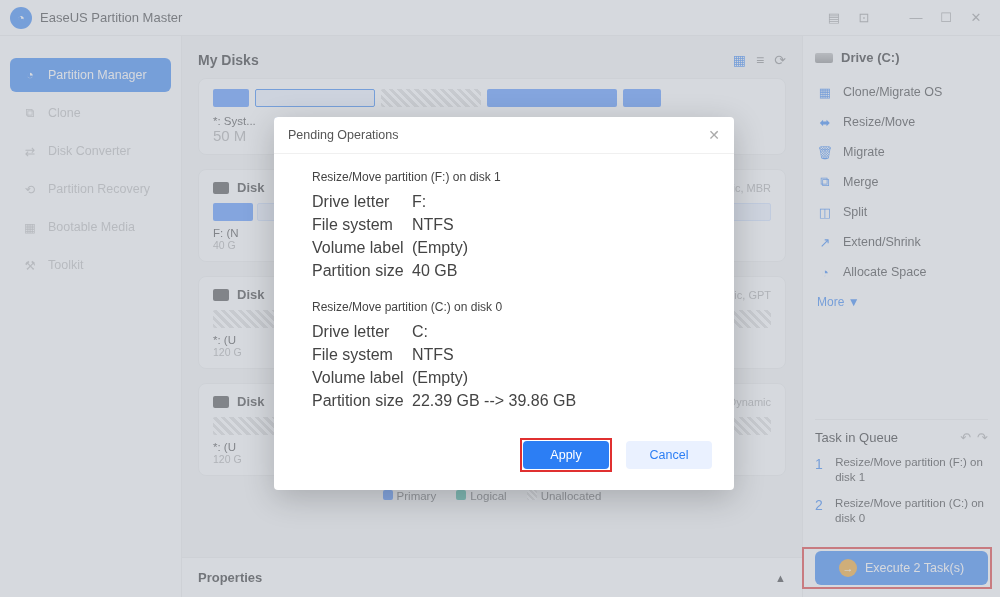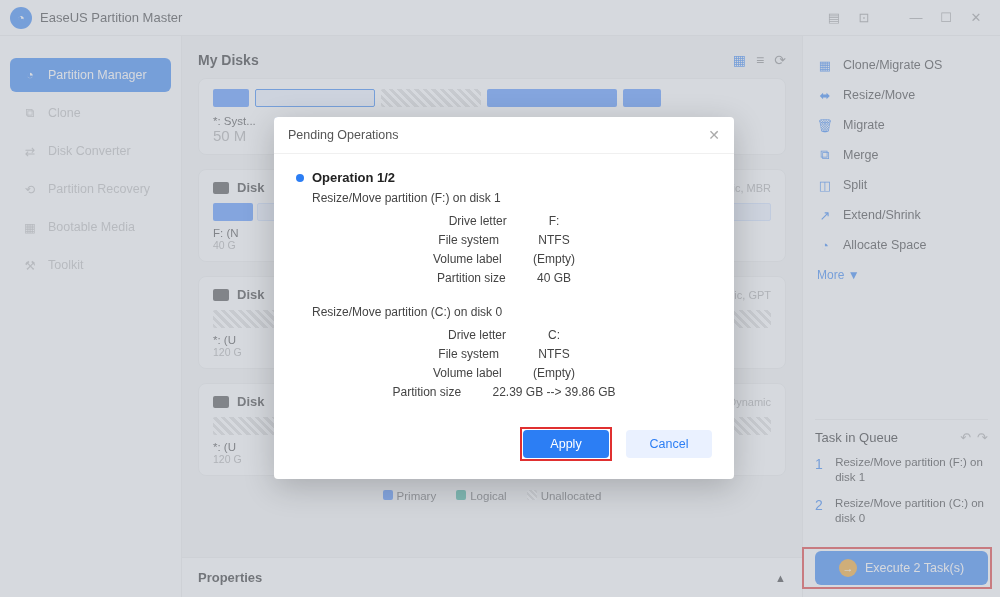--- a/index.html
+++ b/index.html
@@ -73,21 +73,21 @@
 .overlay { position:absolute; inset:0; background:rgba(180,185,195,0.55);}
 .modal { position:absolute; left:274px; top:117px; width:460px; background:#fff; border-radius:4px; box-shadow:0 8px 32px rgba(0,0,0,0.2);}
 .modal .m-hdr { padding:10px 14px; font-size:12.5px; color:#555; border-bottom:1px solid #f0f0f0; display:flex; align-items:center;}
 .modal .m-hdr .spacer{flex:1;}
 .modal .m-hdr .x { color:#aaa; font-size:14px; cursor:pointer;}
 .modal .m-body { padding:16px 22px 18px 22px;}
 .op-block { margin-bottom:18px;}
 .op-title { font-size:13px; font-weight:600; color:#222; display:flex; align-items:center; gap:8px; margin-bottom:6px;}
 .op-title .dot { width:8px; height:8px; border-radius:50%; background:#2c7ef4;}
 .op-desc { font-size:12px; color:#444; margin-left:16px; margin-bottom:6px;}
-.op-row { display:flex; font-size:12px; color:#444; padding:2.5px 0;justify-content:center;}
+.op-row { display:flex; font-size:16px; color:#444; margin-left:16px; padding:2.5px 0;}
 .op-row .k { width:100px; }
 .m-btns { display:flex; justify-content:flex-end; gap:14px; align-items:center; padding-top:8px;}
 .btn-apply { width:86px; height:28px; background:#2c7ef4; color:#fff; font-size:12.5px; border-radius:4px; display:flex; align-items:center; justify-content:center;}
 .btn-cancel { width:86px; height:28px; background:#eaf1ff; color:#2c7ef4; font-size:12.5px; border-radius:4px; display:flex; align-items:center; justify-content:center;}
 .apply-highlight { border:2.5px solid #e03030; padding:1px; }
 </style>
 </head>
 <body>
 
 <div class="titlebar">
@@ -199,20 +199,24 @@
   </div>
 
   <div class="properties">
     <h3>Properties</h3>
     <div class="spacer"></div>
     <span class="caret">▲</span>
   </div>
 </div>
 
 <div class="rpanel">
+  <div class="hdr">
+    <span class="dicn"></span>
+    <span>Drive (C:)</span>
+  </div>
   <div class="op">
       <span class="i">▦</span>
       <span>Clone/Migrate OS</span>
     </div>
   <div class="op">
       <span class="i">⬌</span>
       <span>Resize/Move</span>
     </div>
   <div class="op">
       <span class="i">🗑</span>
@@ -262,24 +266,20 @@
 
 <div class="overlay"></div>
 <div class="modal">
   <div class="m-hdr">
     <span>Pending Operations</span>
     <div class="spacer"></div>
     <span class="x">✕</span>
   </div>
   <div class="m-body">
     <div class="op-block">
-      <div class="op-title">
-          <span class="dot"></span>
-          <span>Operation 1/2</span>
-        </div>
       <div class="op-desc">Resize/Move partition (F:) on disk 1</div>
       <div class="op-row">
           <span class="k">Drive letter</span>
           <span>F:</span>
         </div>
       <div class="op-row">
           <span class="k">File system</span>
           <span>NTFS</span>
         </div>
       <div class="op-row">

